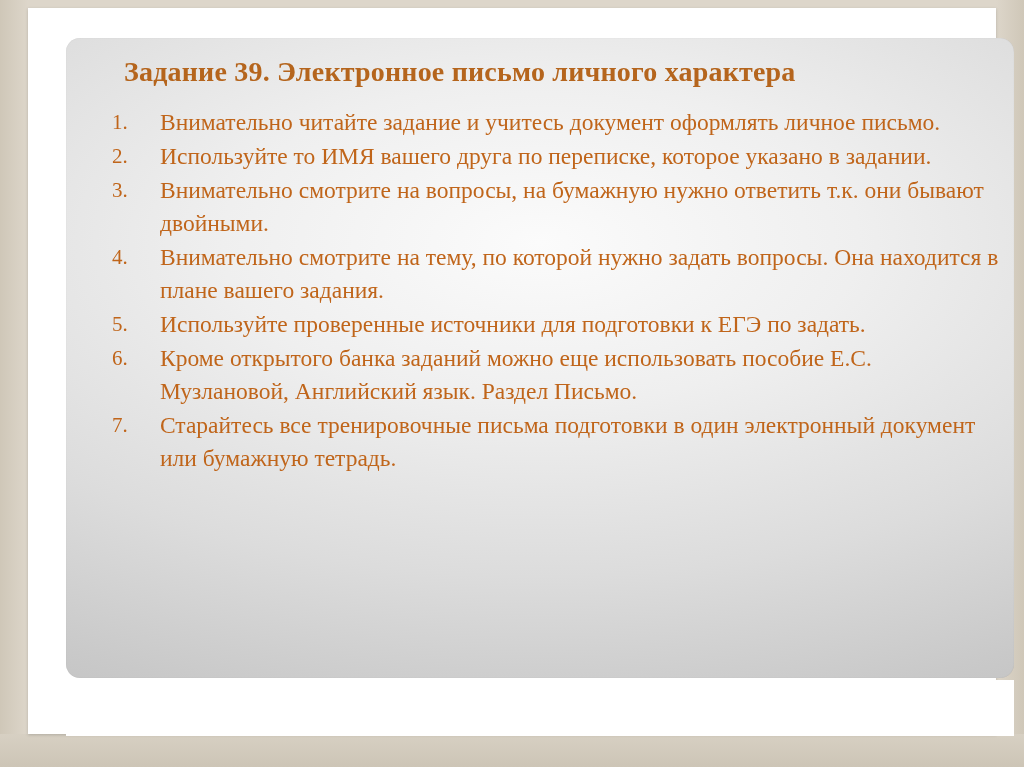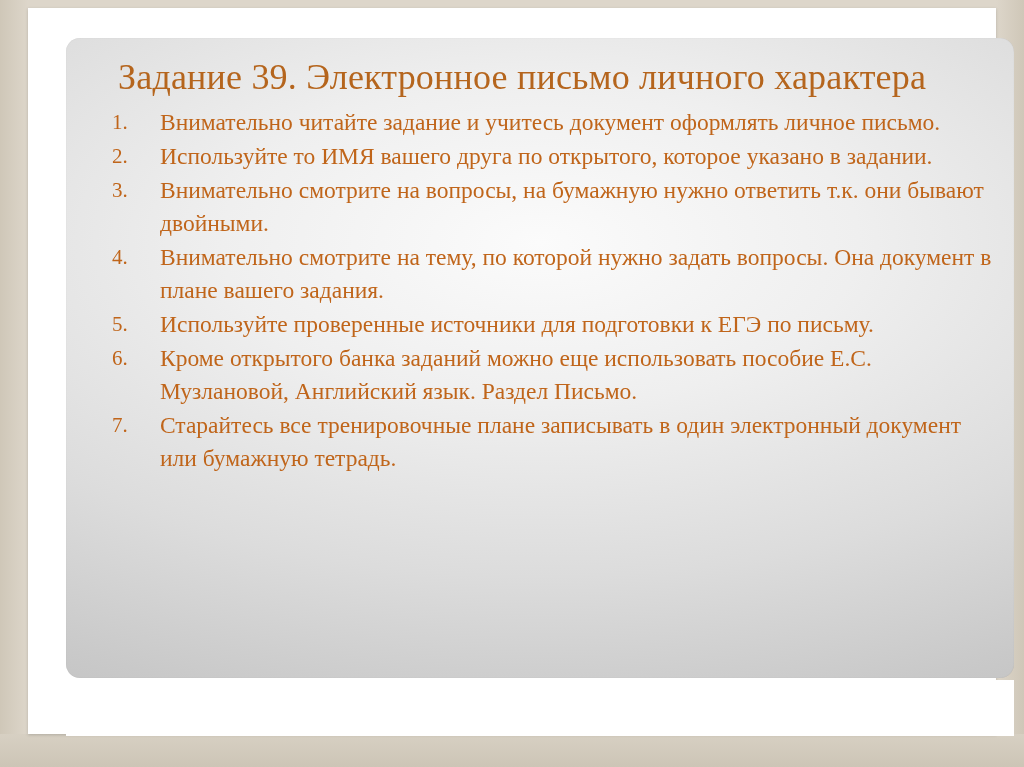--- a/index.html
+++ b/index.html
@@ -44,25 +44,25 @@
     height: 640px;
     border-radius: 14px;
     background:
       radial-gradient(ellipse 120% 90% at 50% 32%, #fbfbfb 0%, #efefef 28%, #dcdcdc 58%, #c9c9c9 82%, #bdbdbd 100%);
     box-shadow: inset 0 0 1px rgba(0,0,0,0.15);
     overflow: hidden;
   }
 
   .panel-title {
     position: absolute;
-    left: 52px;
+    left: 58px;
     top: 18px;
     right: 24px;
-    font-size: 36px;
-    font-weight: normal;
+    font-size: 28px;
+    font-weight: bold;
     color: #b5651d;
     letter-spacing: 0.2px;
     white-space: nowrap;
   }
   .panel-title .em {
     color: #b5651d;
   }
 
   .list {
     position: absolute;
@@ -155,46 +155,46 @@
 
       <ol class="list">
 
         <li class="list-item">
           <span class="list-num">1.</span>
           <span class="list-text">Внимательно читайте задание и учитесь документ оформлять личное письмо.</span>
         </li>
 
         <li class="list-item">
           <span class="list-num">2.</span>
-          <span class="list-text">Используйте то ИМЯ вашего друга по открытого, которое указано в задании.</span>
+          <span class="list-text">Используйте то ИМЯ вашего друга по переписке, которое указано в задании.</span>
         </li>
 
         <li class="list-item">
           <span class="list-num">3.</span>
           <span class="list-text">Внимательно смотрите на вопросы, на бумажную нужно ответить т.к. они бывают двойными.</span>
         </li>
 
         <li class="list-item">
           <span class="list-num">4.</span>
-          <span class="list-text">Внимательно смотрите на тему, по которой нужно задать вопросы. Она документ в плане вашего задания.</span>
+          <span class="list-text">Внимательно смотрите на тему, по которой нужно задать вопросы. Она находится в плане вашего задания.</span>
         </li>
 
         <li class="list-item">
           <span class="list-num">5.</span>
-          <span class="list-text">Используйте проверенные источники для подготовки к ЕГЭ по письму.</span>
+          <span class="list-text">Используйте проверенные источники для подготовки к ЕГЭ по задать.</span>
         </li>
 
         <li class="list-item">
           <span class="list-num">6.</span>
           <span class="list-text">Кроме открытого банка заданий можно еще использовать пособие  Е.С. Музлановой, Английский язык. Раздел Письмо.</span>
         </li>
 
         <li class="list-item">
           <span class="list-num">7.</span>
-          <span class="list-text"> Старайтесь все тренировочные плане записывать в один электронный документ или бумажную тетрадь.</span>
+          <span class="list-text"> Старайтесь все тренировочные письма подготовки в один электронный документ или бумажную тетрадь.</span>
         </li>
 
       </ol>
     </div>
 
     <div class="bottom-strip"></div>
   </div>
 </div>
 
 </body></html>

